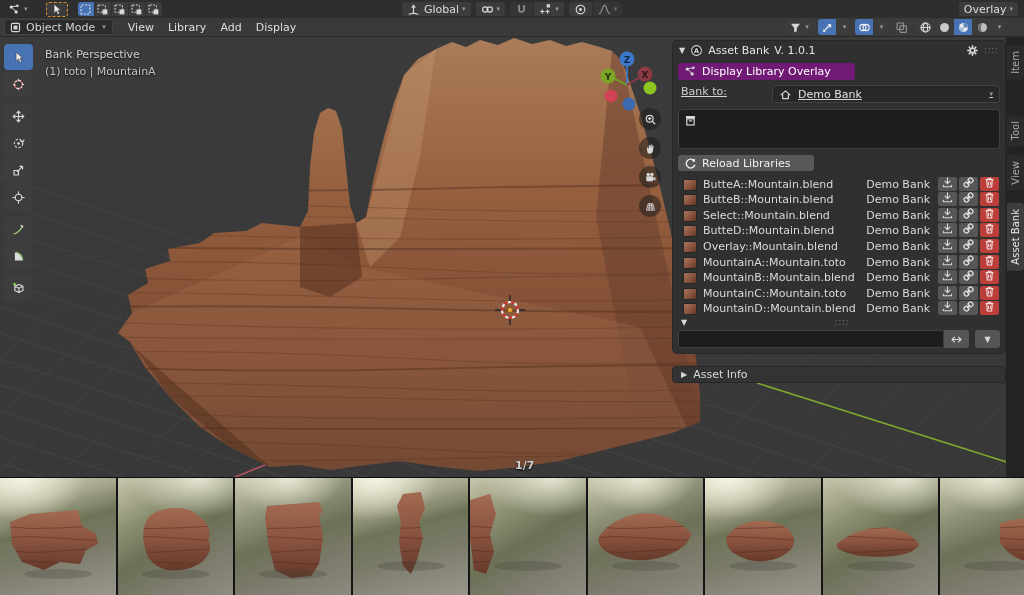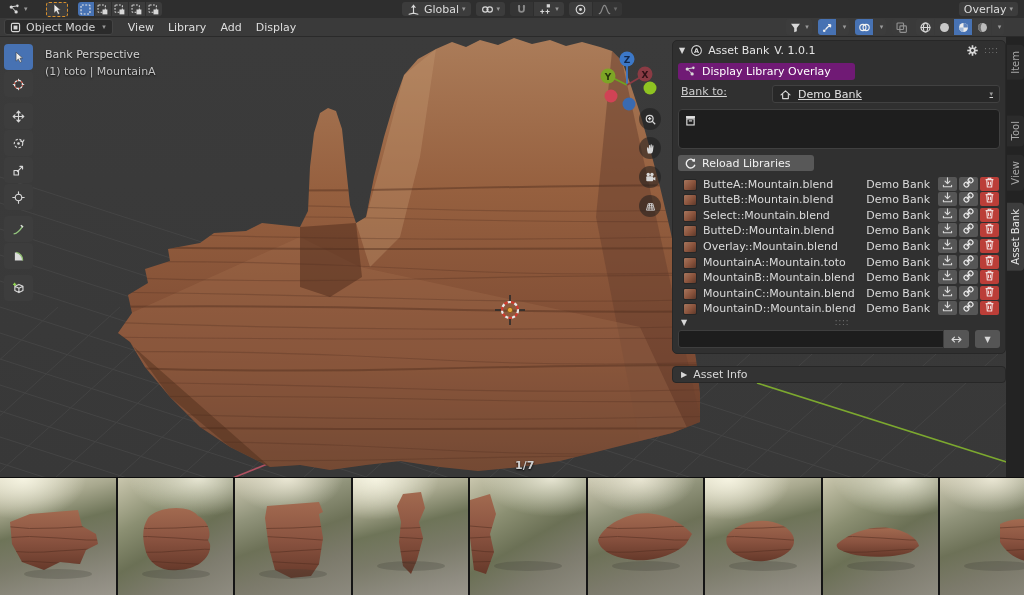--- a/index.html
+++ b/index.html
@@ -912,21 +912,21 @@
             <button class="abtn red">
               <span><svg width="13" height="13" viewBox="0 0 16 16">
                   <path d="M3.2,4.5 L12.8,4.5 M6.4,4.3 L6.4,2.8 L9.6,2.8 L9.6,4.3 M4.6,4.8 L5.3,13.5 L10.7,13.5 L11.4,4.8" fill="none" stroke="#f2dedd" stroke-width="1.4"></path>
                   <path d="M6.7,7 L6.9,11.3 M9.3,7 L9.1,11.3" stroke="#f2dedd" stroke-width="1.2"></path>
                 </svg></span>
             </button>
           </span>
         </div>
         <div class="asset-row">
           <span class="arow-thumb"></span>
-          <span class="arow-name">MountainC::Mountain.blend</span>
+          <span class="arow-name">MountainC::Mountain.toto</span>
           <span class="arow-bank">Demo Bank</span>
           <span class="abtns">
             <button class="abtn">
               <span><svg width="13" height="13" viewBox="0 0 16 16">
                   <path d="M8,2.2 L8,9.2 M5,6.4 L8,9.4 L11,6.4" fill="none" stroke="#d8d8d8" stroke-width="1.4" stroke-linecap="round" stroke-linejoin="round"></path>
                   <path d="M3,11.5 L3,13.2 L13,13.2 L13,11.5" fill="none" stroke="#d8d8d8" stroke-width="1.4" stroke-linecap="round" stroke-linejoin="round"></path>
                 </svg></span>
             </button>
             <button class="abtn">
               <span><svg width="13" height="13" viewBox="0 0 16 16">

